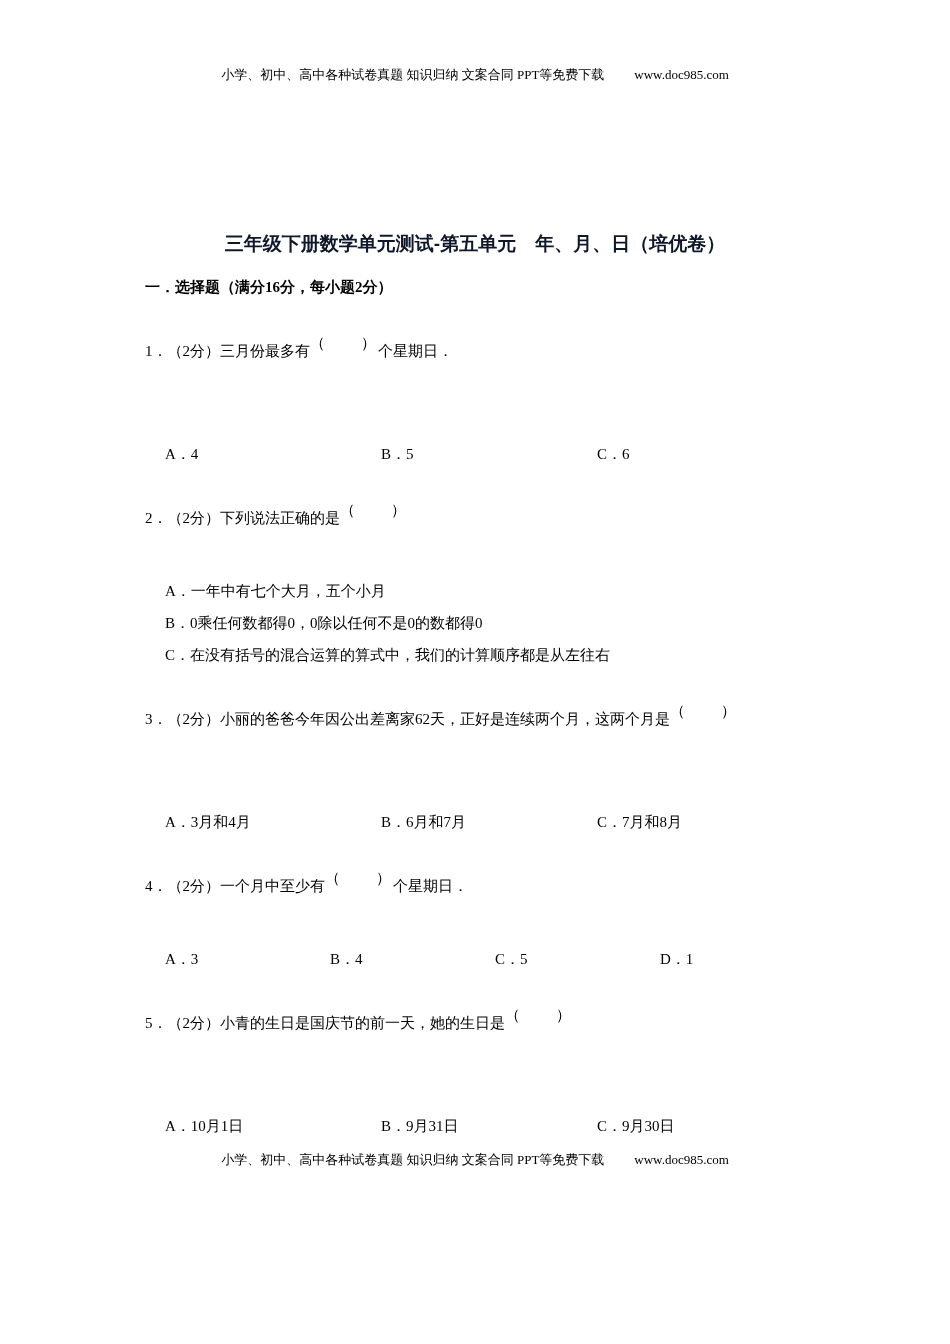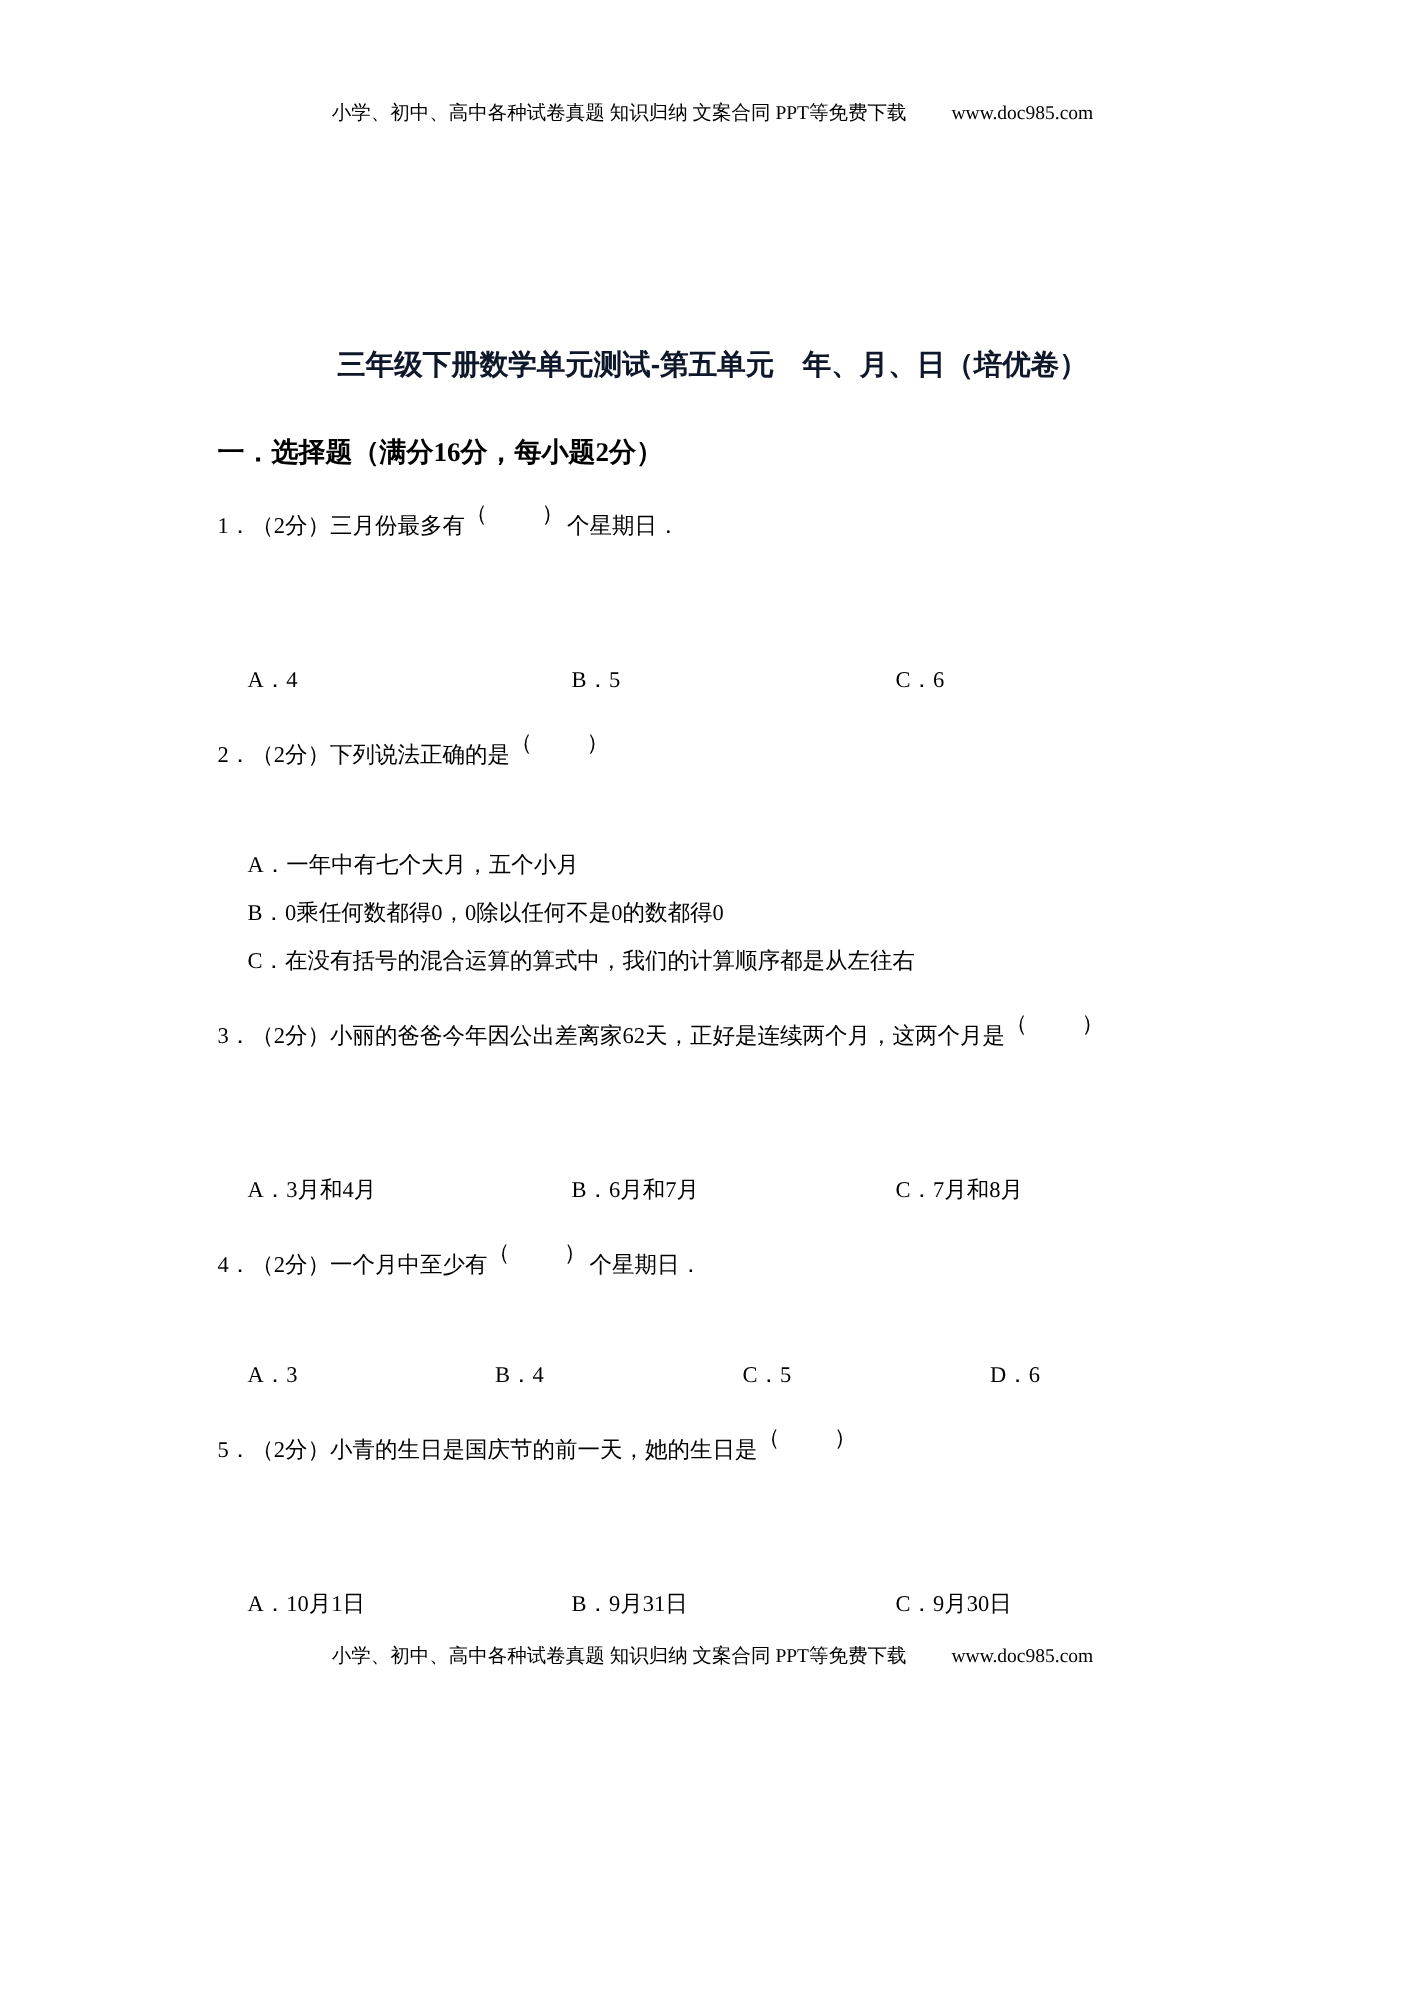--- a/index.html
+++ b/index.html
@@ -41,31 +41,31 @@
     color: #0f172a;
   }
   .exam-subtitle {
     margin-top: 40px;
     text-align: center;
     font-weight: bold;
     font-size: 15px;
     line-height: 25px;
   }
   .section-heading {
-    margin-top: 30px;
+    margin-top: 16px;
     font-weight: bold;
-    font-size: 18px;
+    font-size: 15px;
     line-height: 25px;
   }
   .question { font-size: 15px; }
   .q-line {
     margin-top: 28px;
     line-height: 25px;
   }
-  .q-line:first-child { margin-top: 25px; }
+  .q-line:first-child { margin-top: 39px; }
   .blank {
     position: relative;
     top: -8px;
     letter-spacing: 2px;
   }
   .q-options {
     margin-top: 48px;
     padding-left: 20px;
     line-height: 25px;
     display: flex;
@@ -132,21 +132,21 @@
   </div>
 
   <div class="question">
     <div class="q-line">
       <span>4．</span><span>（2分）一个月中至少有</span><span class="blank">（　　）</span><span>个星期日．</span>
     </div>
     <div class="q-options cols-4">
       <span class="opt">A．3</span>
       <span class="opt">B．4</span>
       <span class="opt">C．5</span>
-      <span class="opt">D．6</span>
+      <span class="opt">D．1</span>
     </div>
   </div>
 
   <div class="question">
     <div class="q-line">
       <span>5．</span><span>（2分）小青的生日是国庆节的前一天，她的生日是</span><span class="blank">（　　）</span><span></span>
     </div>
     <div class="q-options cols-3">
       <span class="opt">A．10月1日</span>
       <span class="opt">B．9月31日</span>

